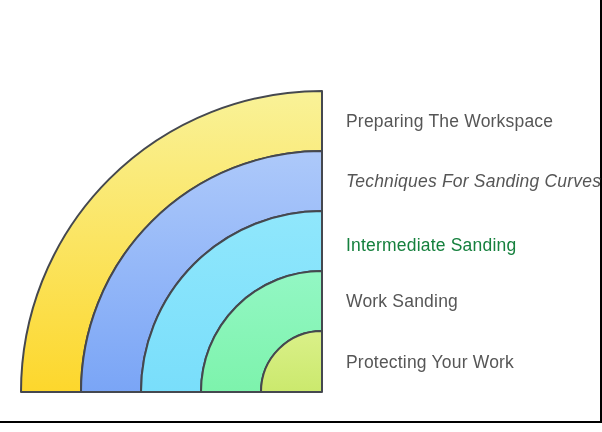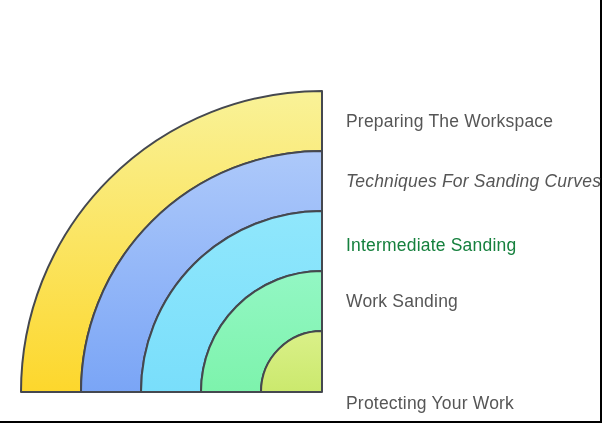--- a/index.html
+++ b/index.html
@@ -88,15 +88,15 @@
         <path d="M 322 271 A 121 121 0 0 0 201 392 L 261 392 A 61 61 0 0 1 322 331 Z" fill="url(#grad3)" stroke="#45484f" stroke-width="2" stroke-linejoin="round"></path>
         <path d="M 322 331 A 61 61 0 0 0 261 392 L 322 392 Z" fill="url(#grad4)" stroke="#45484f" stroke-width="2" stroke-linejoin="round"></path>
       </g>
   </svg>
 
   <div id="labels">
       <div class="step-label" style="top: 121px; color: rgb(86, 86, 86);">Preparing The Workspace</div>
       <div class="step-label" style="top: 181px; color: rgb(86, 86, 86); font-style: italic;">Techniques For Sanding Curves</div>
       <div class="step-label" style="top: 245px; color: #15803d;">Intermediate Sanding</div>
       <div class="step-label" style="top: 301px; color: rgb(86, 86, 86);">Work Sanding</div>
-      <div class="step-label" style="top: 361.5px; color: rgb(86, 86, 86); margin-top: 41px;">Protecting Your Work</div>
+      <div class="step-label" style="top: 361.5px; color: rgb(86, 86, 86);">Protecting Your Work</div>
     </div>
 </div>
 
 </body></html>

